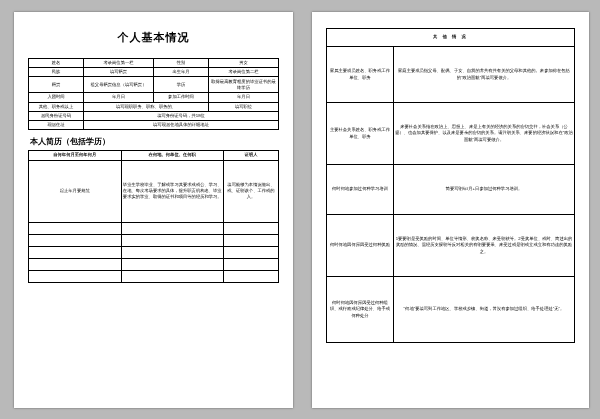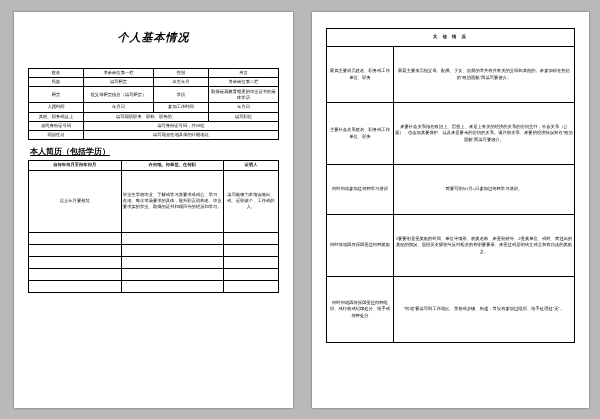--- a/index.html
+++ b/index.html
@@ -29,30 +29,28 @@
     top: 12px;
     width: 277px;
     height: 396px;
     padding: 16px 14px 10px 14px;
   }
   .doc-title {
     text-align: center;
     font-size: 11px;
     font-weight: bold;
     letter-spacing: 1px;
-    margin: 2px 0 23px 0;
+    margin: 2px 0 13px 0;
     color: #000;
-    font-style: italic;
   }
   .sec-title {
     font-size: 8px;
     font-weight: bold;
     margin: 6px 0 3px 2px;
     color: #000;
-    text-decoration: underline;
   }
   table.grid {
     border-collapse: collapse;
     width: 100%;
     table-layout: fixed;
   }
   table.grid td {
     border: 1px solid #000;
     font-size: 4.3px;
     line-height: 1.45;

